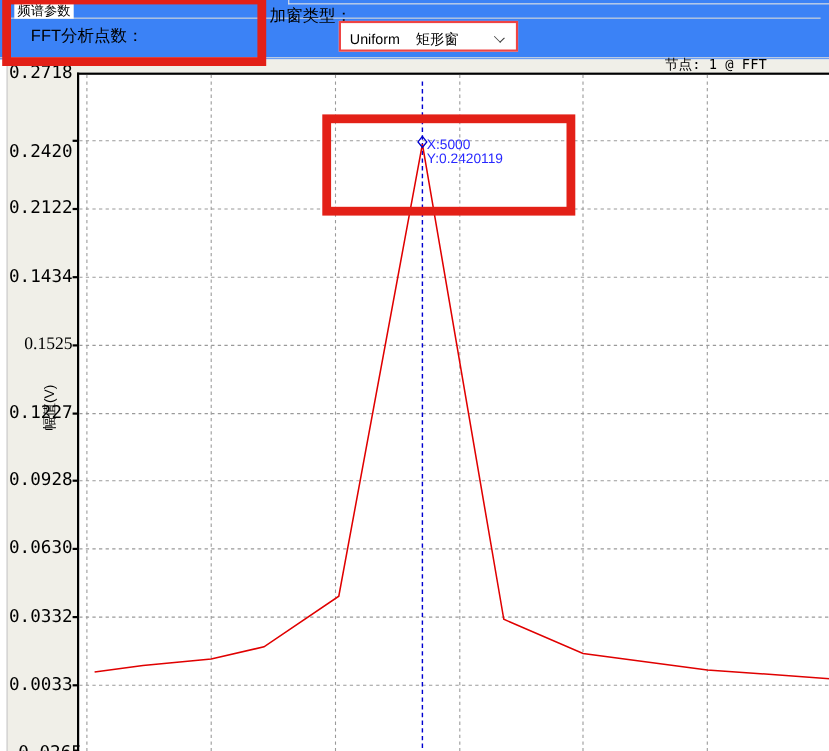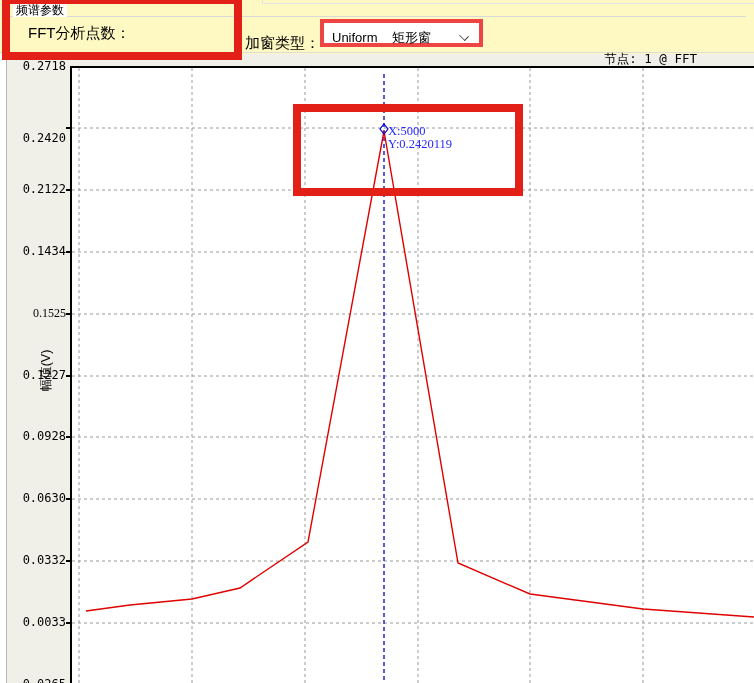--- a/index.html
+++ b/index.html
@@ -4,54 +4,54 @@
 <style>
   * { margin:0; padding:0; box-sizing:border-box; }
   html,body { width:754px; height:683px; overflow:hidden; background:#ffffff;
               font-family:"Liberation Sans", sans-serif; }
   .screen { position:relative; width:754px; height:683px; overflow:hidden; }
 
   
   .win-edge { position:absolute; left:6px; top:0; width:1px; height:683px; background:#b7b7b7; }
 
   
-  .topbar { position:absolute; left:0; top:0; width:754px; height:54px; background:#fef9c3; }
+  .topbar { position:absolute; left:0; top:0; width:754px; height:54px; background:#3b82f6; }
   .top-hline { position:absolute; left:262px; top:3px; width:492px; height:1px; background:#e4e4e4; }
   .top-vnub  { position:absolute; left:262px; top:0; width:1px; height:4px; background:#e4e4e4; }
   .groupbox-line { position:absolute; left:8px; top:16px; width:738px; height:1px; background:#d9d9d9; }
   .groupbox-title { position:absolute; left:13px; top:3px; background:#ffffff; padding:0 3px;
                     font-size:12px; color:#000; line-height:14px; }
   .fld-label { position:absolute; font-size:15px; color:#000; line-height:14px; }
   .lbl-fft { left:28px; top:26px; }
-  .lbl-win { left:245px; top:8px;margin-top:28px; }
+  .lbl-win { left:245px; top:8px; }
   .fft-input { position:absolute; left:120px; top:22px; width:107px; height:21px;
                border:1px solid #9c9c9c; background:#f5f4f2; color:#868686;
                font-size:13px; padding-left:7px; font-family:"Liberation Sans",sans-serif; }
-  .combo { position:absolute; left:320px; top:19px; width:163px; height:28px;
-           background:#ffffff; border:4px solid #ef4444; cursor:default; }
+  .combo { position:absolute; left:308px; top:19px; width:163px; height:28px;
+           background:#ffffff; border:2px solid #ef4444; cursor:default; }
   .combo-text { position:absolute; left:8px; top:6px; font-size:13px; color:#000; white-space:pre; }
   .combo-chevron { position:absolute; right:11px; top:9px; width:8px; height:8px; }
   .combo-chevron::before { content:""; position:absolute; left:0; top:0; width:7px; height:7px;
            border-right:1.4px solid #3c3c3c; border-bottom:1.4px solid #3c3c3c;
            transform:rotate(45deg) scale(1,0.75); }
   .top-sep { position:absolute; left:0; top:52px; width:754px; height:1px; background:#dcdcdc; }
 
   
   .chart-widget { position:absolute; left:7px; top:54px; width:747px; height:629px; background:#f0efe8; }
   .node-badge { position:absolute; left:0; top:51px; width:697px; text-align:right;
                 font-family:"DejaVu Sans Mono", monospace; font-size:12.5px; color:#000; }
   .plot { position:absolute; left:70px; top:66px; width:684px; height:617px; background:#ffffff;
           border-left:2px solid #000; border-top:2px solid #000; }
   .plot svg { position:absolute; left:0; top:0; }
   .ytick { position:absolute; left:7px; width:59px; text-align:right;
-           font-family:"DejaVu Sans Mono", monospace; font-size:12px; color:#000; line-height:14px; }
+           font-family:"DejaVu Sans Mono", monospace; font-size:16px; color:#000; line-height:14px; }
   .ytickmark { position:absolute; width:4px; height:1.6px; background:#000; left:66px; }
   .y-title { position:absolute; left:-5px; top:363px; width:100px; height:15px; text-align:center;
              font-size:12.5px; color:#000; transform:rotate(-90deg); }
-  .cursor-label { position:absolute; font-family:Liberation Serif, serif;
+  .cursor-label { position:absolute; font-family:Liberation Sans, sans-serif;
                   font-size:12.5px; color:#2828ff; line-height:13px; }
   .cl-x { left:388px; top:125px; }
   .cl-y { left:388px; top:138px; }
 
   
   .hl-rect { position:absolute; border:8px solid #e32017; background:transparent; z-index:50; }
   .hl-params { left:2px; top:-4px; width:240px; height:64px; }
   .hl-peak   { left:293px; top:104px; width:230px; height:92px; }
 </style>
 </head>

